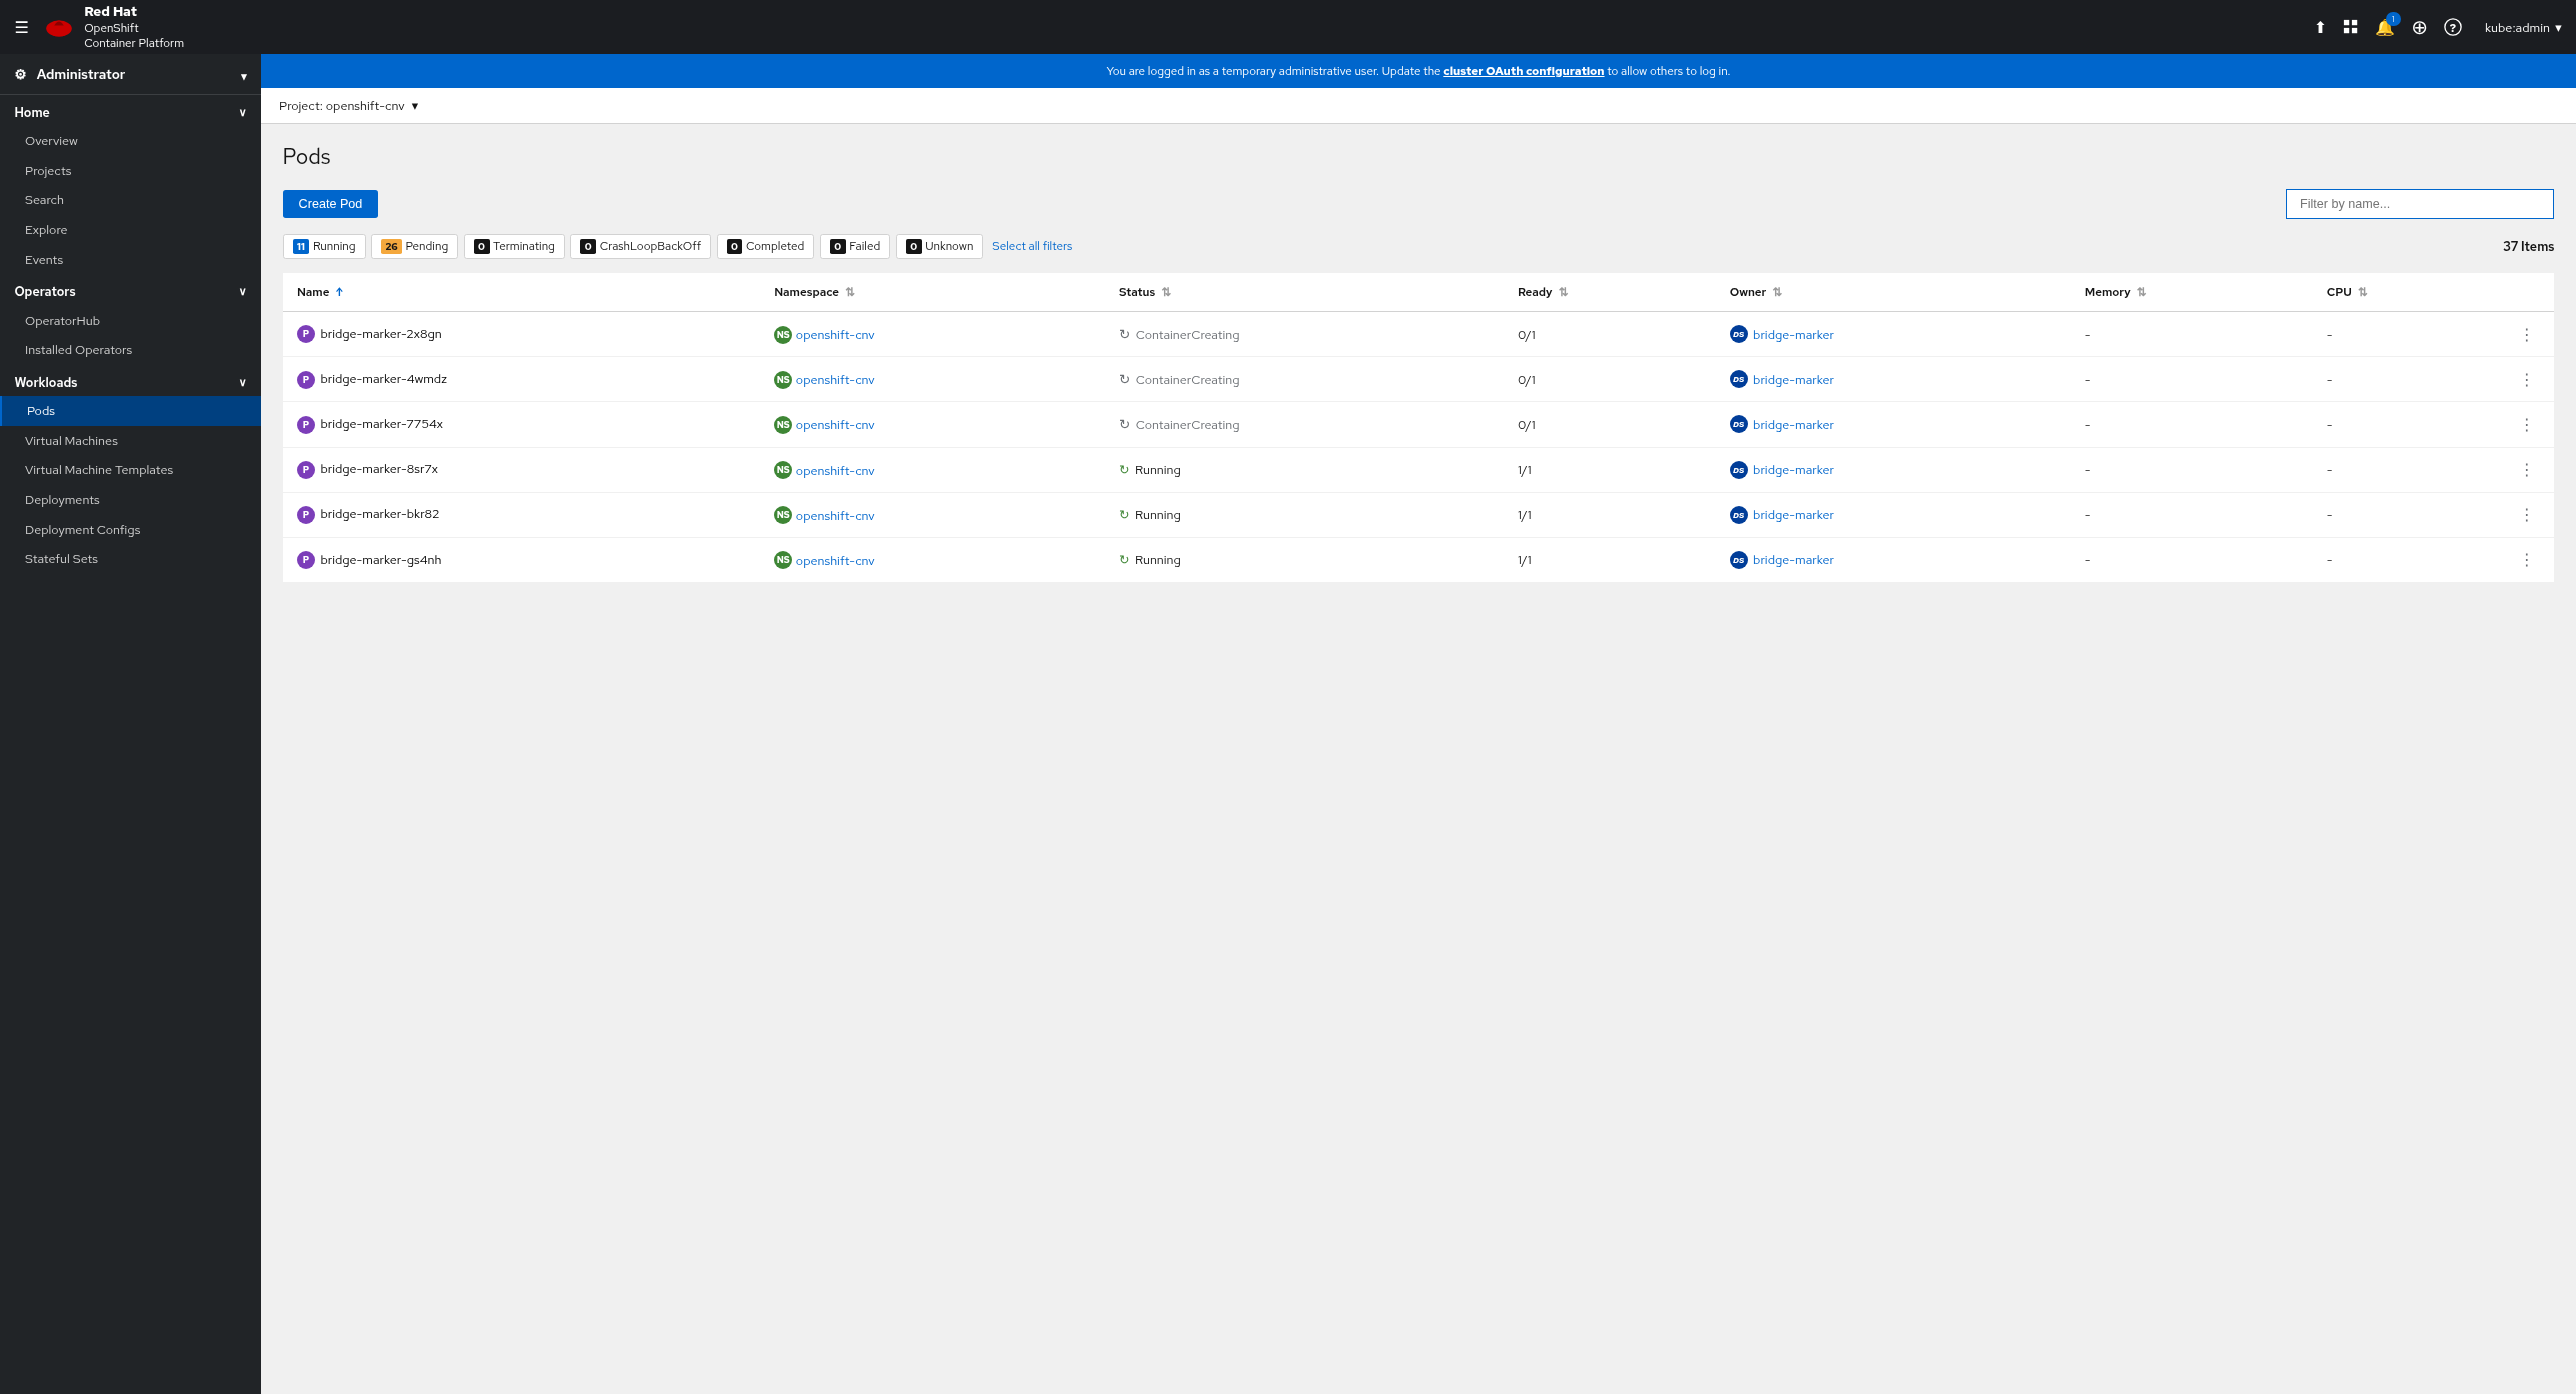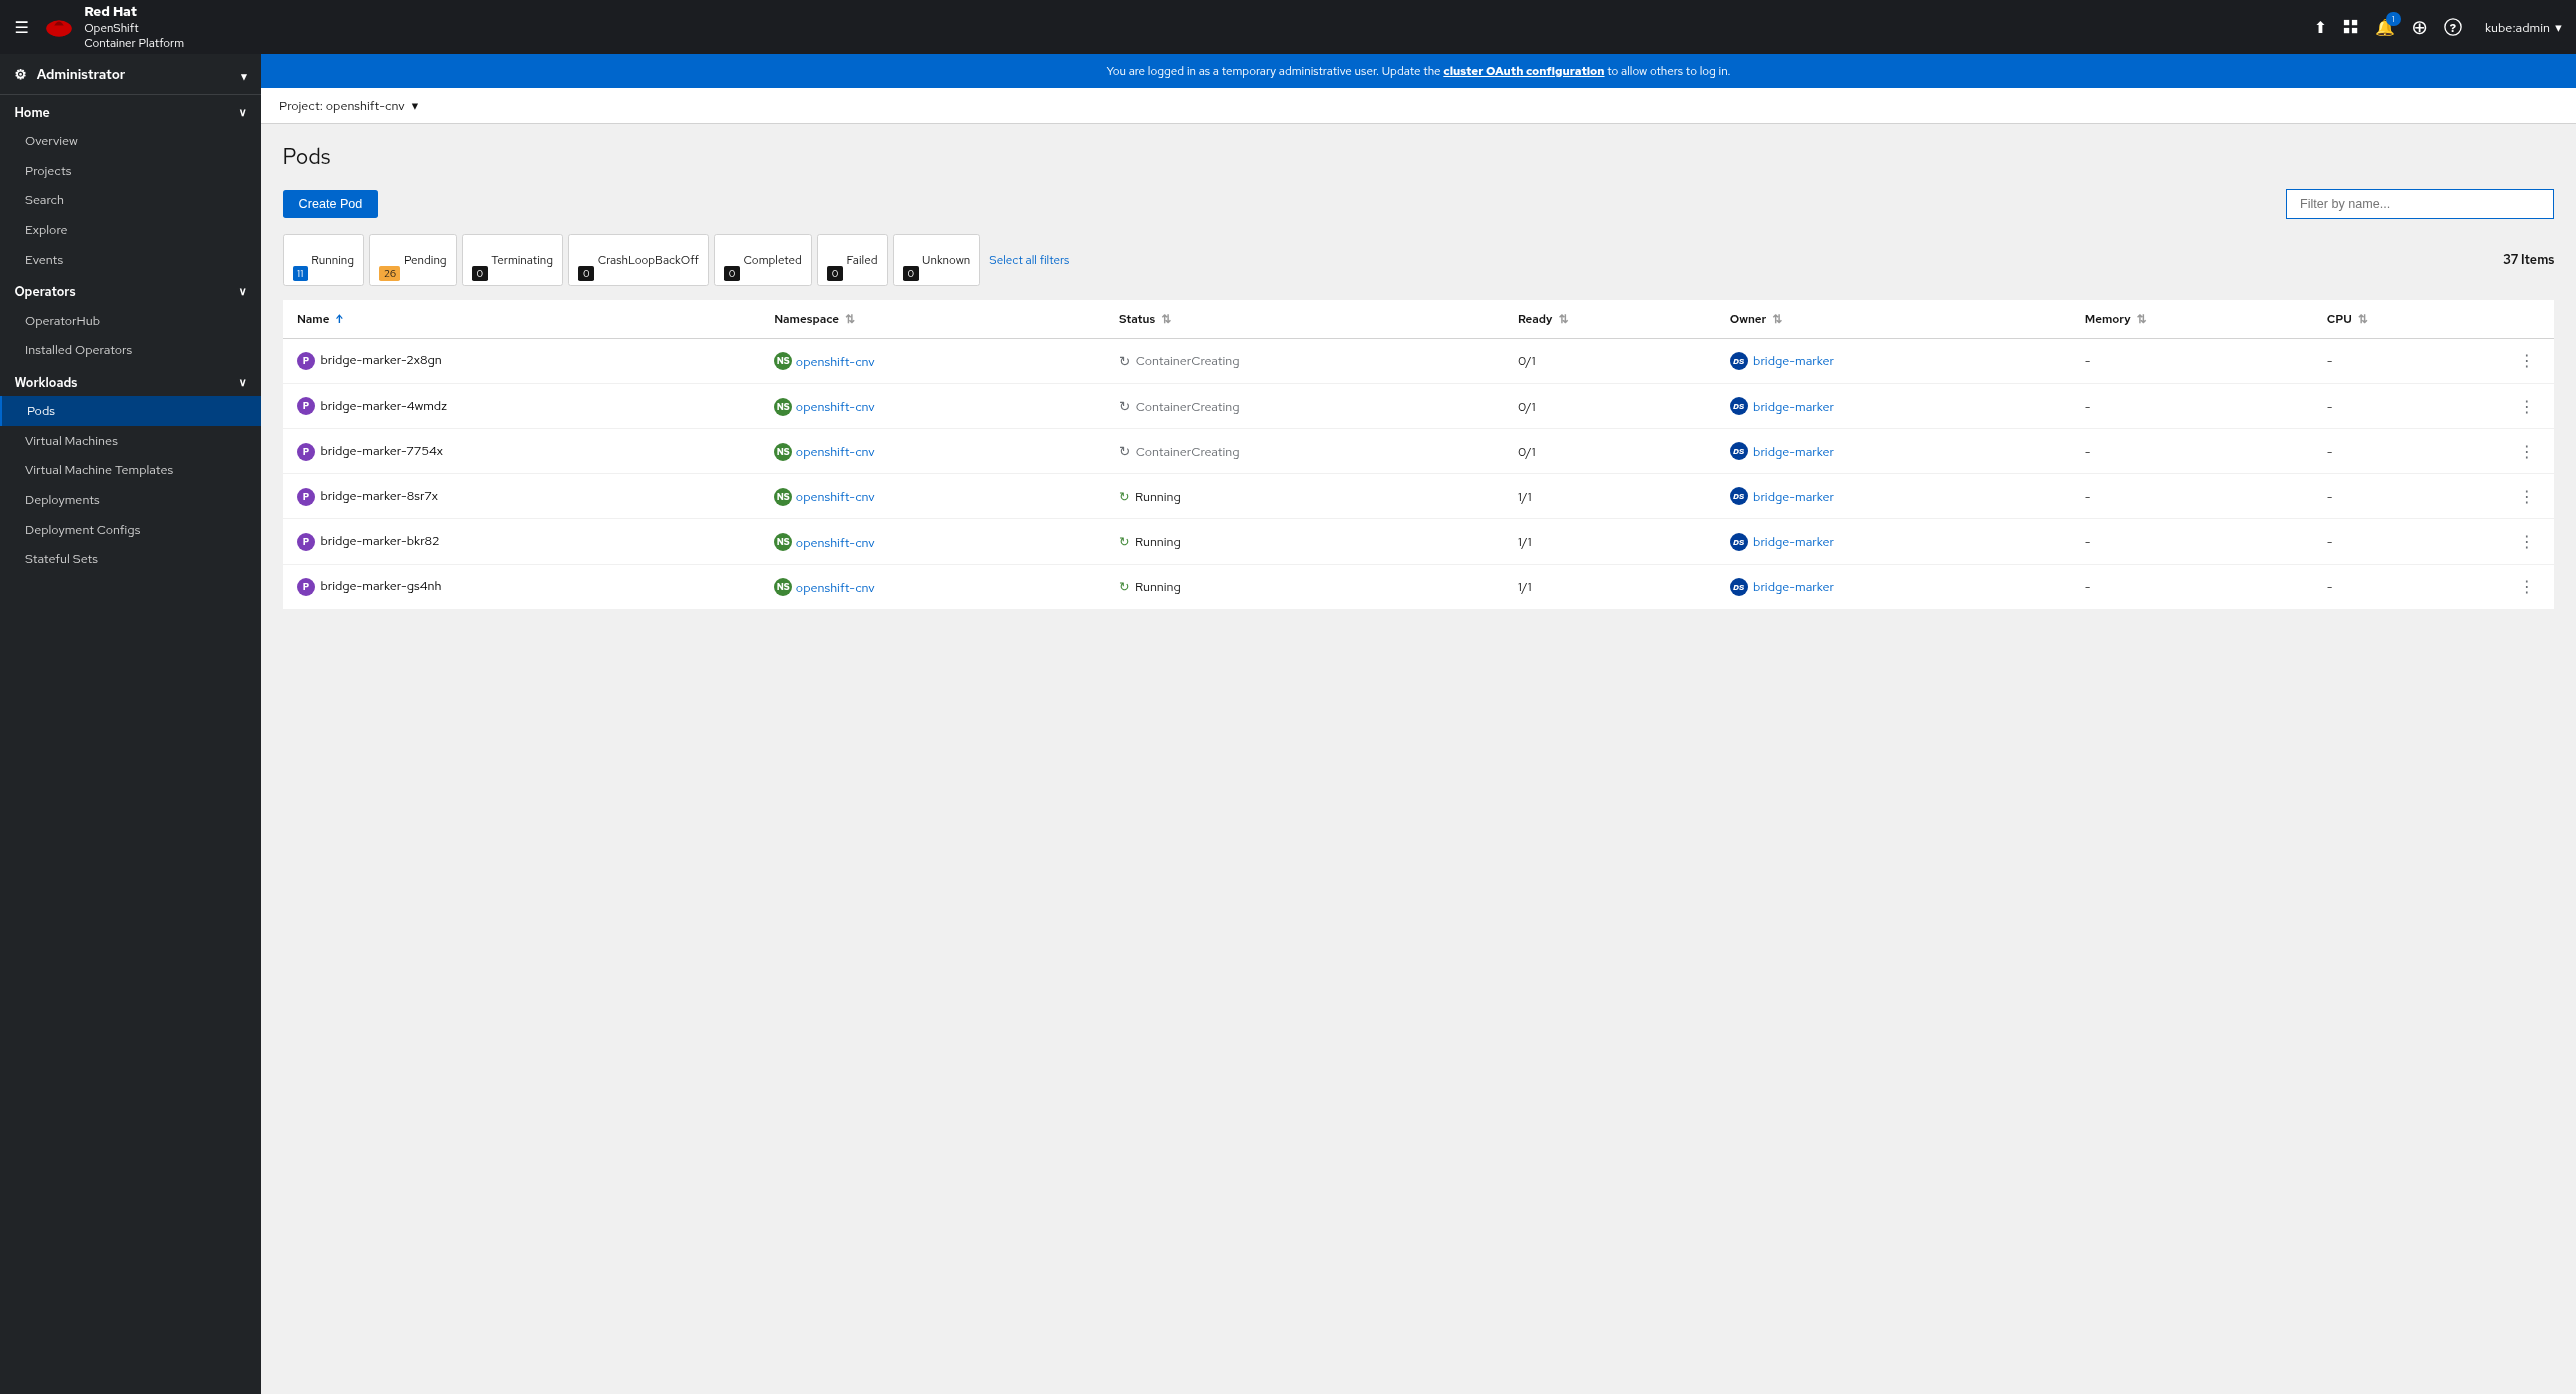--- a/index.html
+++ b/index.html
@@ -224,22 +224,21 @@
       font-size: 11.7px;
       background: #fff;
       cursor: pointer;
     }
     .filter-chip .chip-count {
       background: #151515;
       color: #fff;
       border-radius: 1.8px;
       padding: 0.9px 4.5px;
       font-size: 10px;
-      font-weight: 400;
-      margin-top: 28px;
+      font-weight: 700;
     }
     .filter-chip .chip-count.blue { background: #06c; }
     .filter-chip .chip-count.orange { background: #f4a83d; color: #151515; }
     .filter-chip-label { font-size: 11.7px; color: #151515; }
     .select-all-filters {
       color: #06c;
       cursor: pointer;
       font-size: 11.7px;
       margin-left: 3.6px;
       text-decoration: none;

